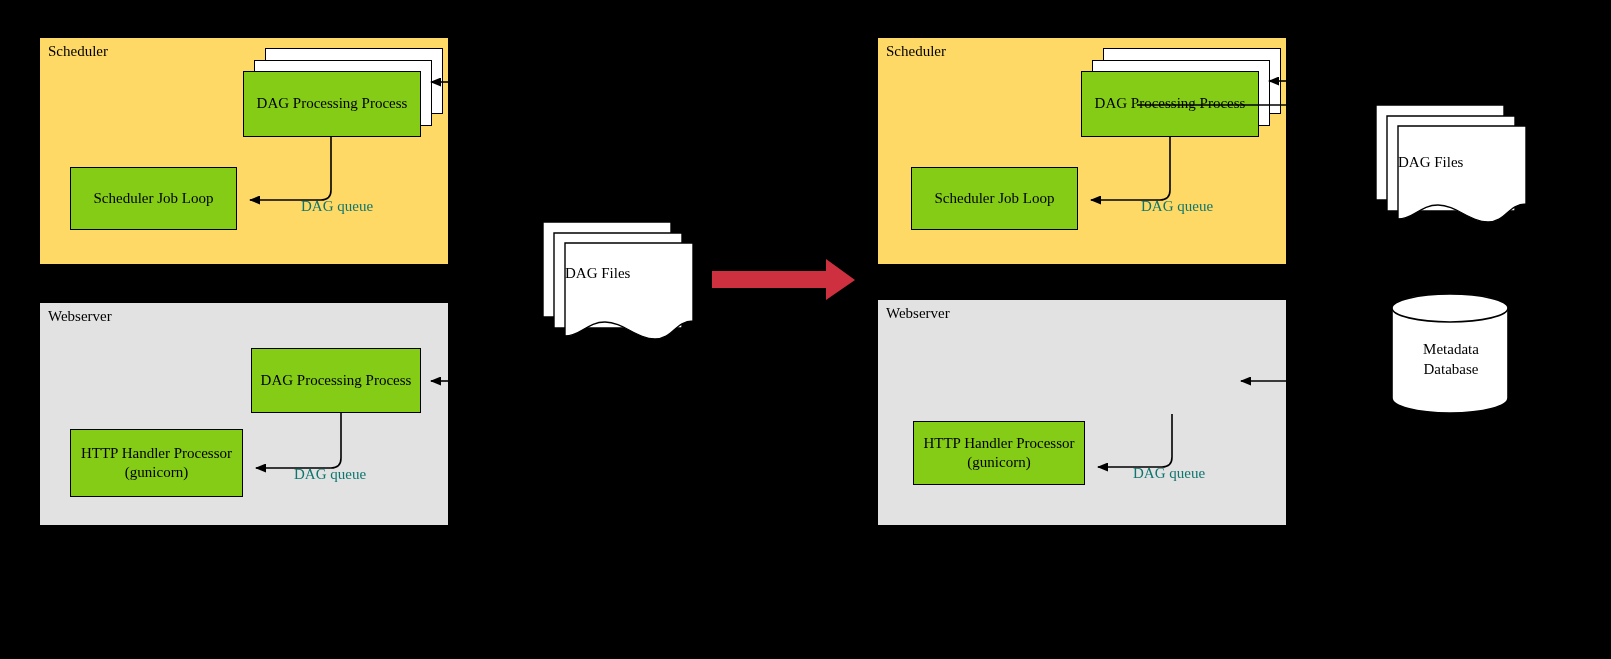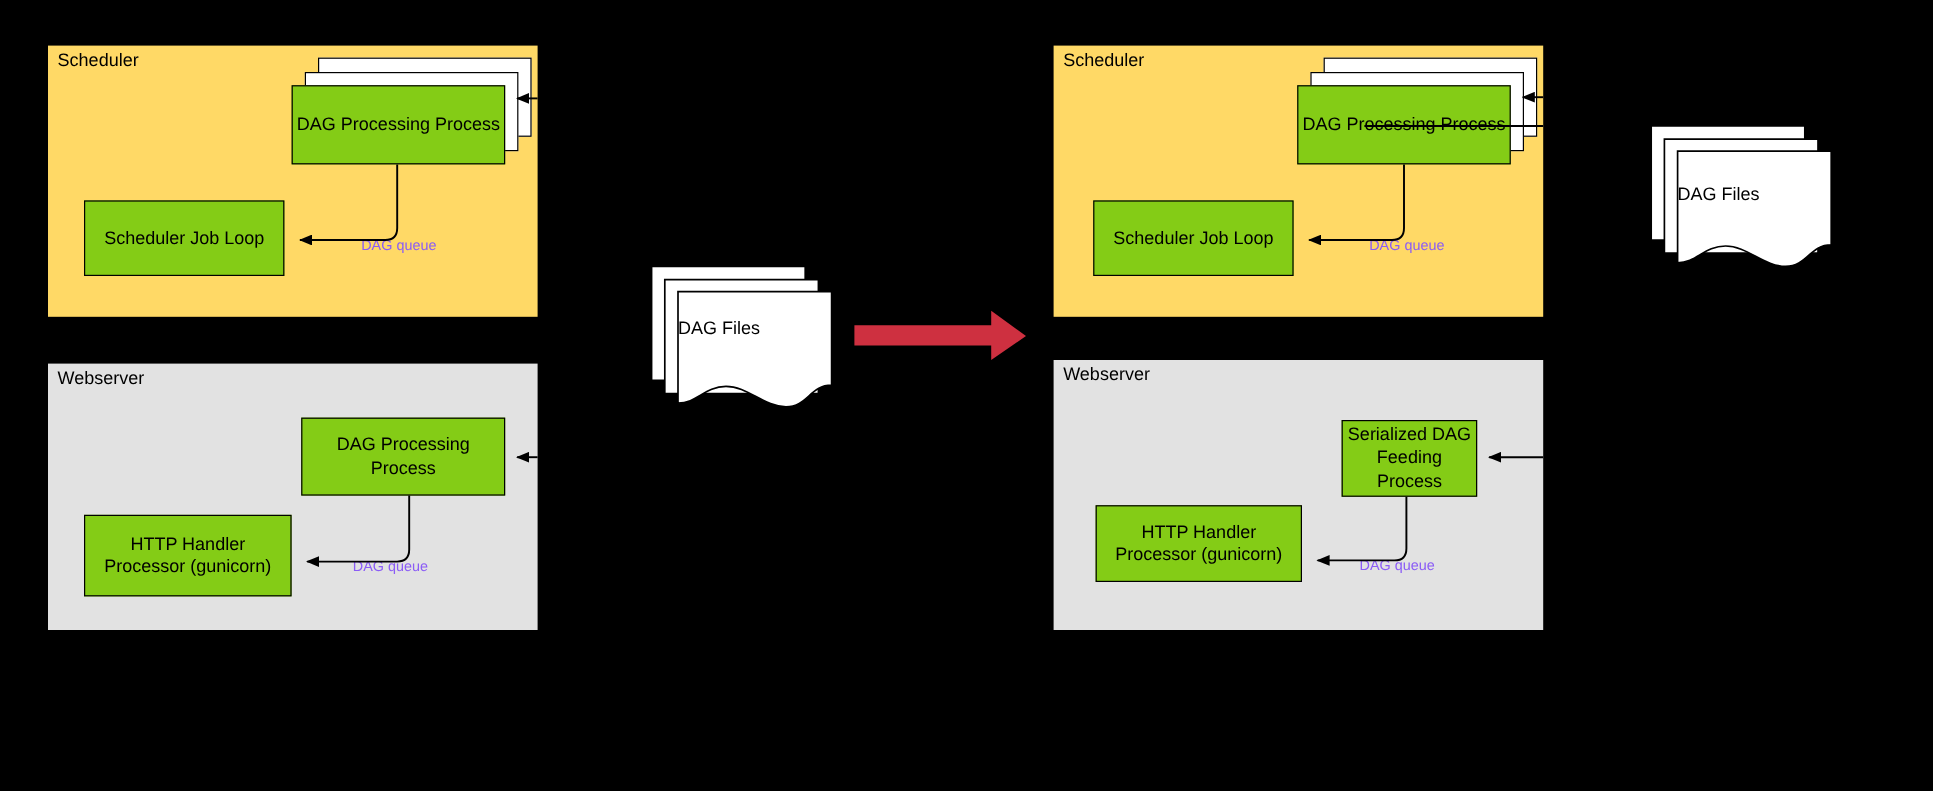--- a/index.html
+++ b/index.html
@@ -6,21 +6,21 @@
     margin: 0;
     padding: 0;
     background: #000000;
   }
   #canvas {
     position: relative;
     width: 1611px;
     height: 545px;
     background: #000000;
     overflow: hidden;
-    font-family: Liberation Sans, sans-serif;
+    font-family: Liberation Serif, serif;
   }
   .panel {
     position: absolute;
     box-sizing: border-box;
   }
   .panel-label {
     position: absolute;
     left: 8px;
     top: 5px;
     font-size: 15px;
@@ -46,22 +46,22 @@
     padding: 0 2px;
   }
   .stack-back {
     position: absolute;
     box-sizing: border-box;
     background: #FFFFFF;
     border: 1.4px solid #000000;
   }
   .edge-label {
     position: absolute;
-    font-size: 12px;
-    color: #8b5cf6;
+    font-size: 15px;
+    color: #0f766e;
     white-space: nowrap;
     line-height: 1.1;
   }
   .svg-layer {
     position: absolute;
     left: 0;
     top: 0;
     width: 1611px;
     height: 659px;
     pointer-events: none;
@@ -136,38 +136,47 @@
   <div class="node-box" style="left:1081px; top:71px; width:178px; height:66px;">DAG Processing Process</div>
 
   <div class="node-box" style="left:911px; top:167px; width:167px; height:63px;">Scheduler Job Loop</div>
 
   <div class="edge-label" style="left:1141px; top:198px;">DAG queue</div>
 
   <div class="panel webserver-panel" style="left:878px; top:300px; width:408px; height:225px;">
     <div class="panel-label">Webserver</div>
   </div>
 
-  <div class="node-box" style="left:1118px; top:350px; width:113px; height:64px;">Serialized DAG Feeding Process</div>
 
   <div class="node-box" style="left:913px; top:421px; width:172px; height:64px;">HTTP Handler Processor (gunicorn)</div>
 
   <div class="edge-label" style="left:1133px; top:465px;">DAG queue</div>
 
   <div class="doc-stack" style="left:1368px; top:100px;">
     <svg width="175" height="130" viewBox="0 0 175 130">
       <path d="M8,5 L136,5 L136,100 L8,100 Z" fill="#FFFFFF" stroke="#000000" stroke-width="1.4"></path>
       <path d="M19,16 L147,16 L147,111 L19,111 Z" fill="#FFFFFF" stroke="#000000" stroke-width="1.4"></path>
       <path d="M30,26 L158,26 L158,104
                C140,104 138,122 120,122
                C102,122 88,105 70,105
                C52,105 46,119 30,119 Z" fill="#FFFFFF" stroke="#000000" stroke-width="1.4"></path>
     </svg>
     <div class="doc-label" style="left:30px; top:54px; width:128px;">DAG Files</div>
   </div>
 
+  <div class="doc-stack" style="left:1390px; top:292px;">
+    <svg width="125" height="125" viewBox="0 0 125 125">
+      <path d="M2,16 L2,106 C2,114 26,121 60,121 C94,121 118,114 118,106 L118,16 Z" fill="#FFFFFF" stroke="#000000" stroke-width="1.6"></path>
+      <ellipse cx="60" cy="16" rx="58" ry="14" fill="#FFFFFF" stroke="#000000" stroke-width="1.6"></ellipse>
+    </svg>
+    <div class="db-label" style="left:2px; top:48px; width:118px;">
+      <div>Metadata</div>
+      <div>Database</div>
+    </div>
+  </div>
 
   <svg class="svg-layer">
     <defs>
       <marker id="arrowblk" markerWidth="11" markerHeight="9" refX="10" refY="4.5" orient="auto" markerUnits="userSpaceOnUse">
         <path d="M0,0 L11,4.5 L0,9 Z" fill="#000000"></path>
       </marker>
     </defs>
 
     <path d="M331,137 L331,190 Q331,200 321,200 L250,200" fill="none" stroke="#000000" stroke-width="1.6" marker-end="url(#arrowblk)"></path>
 

